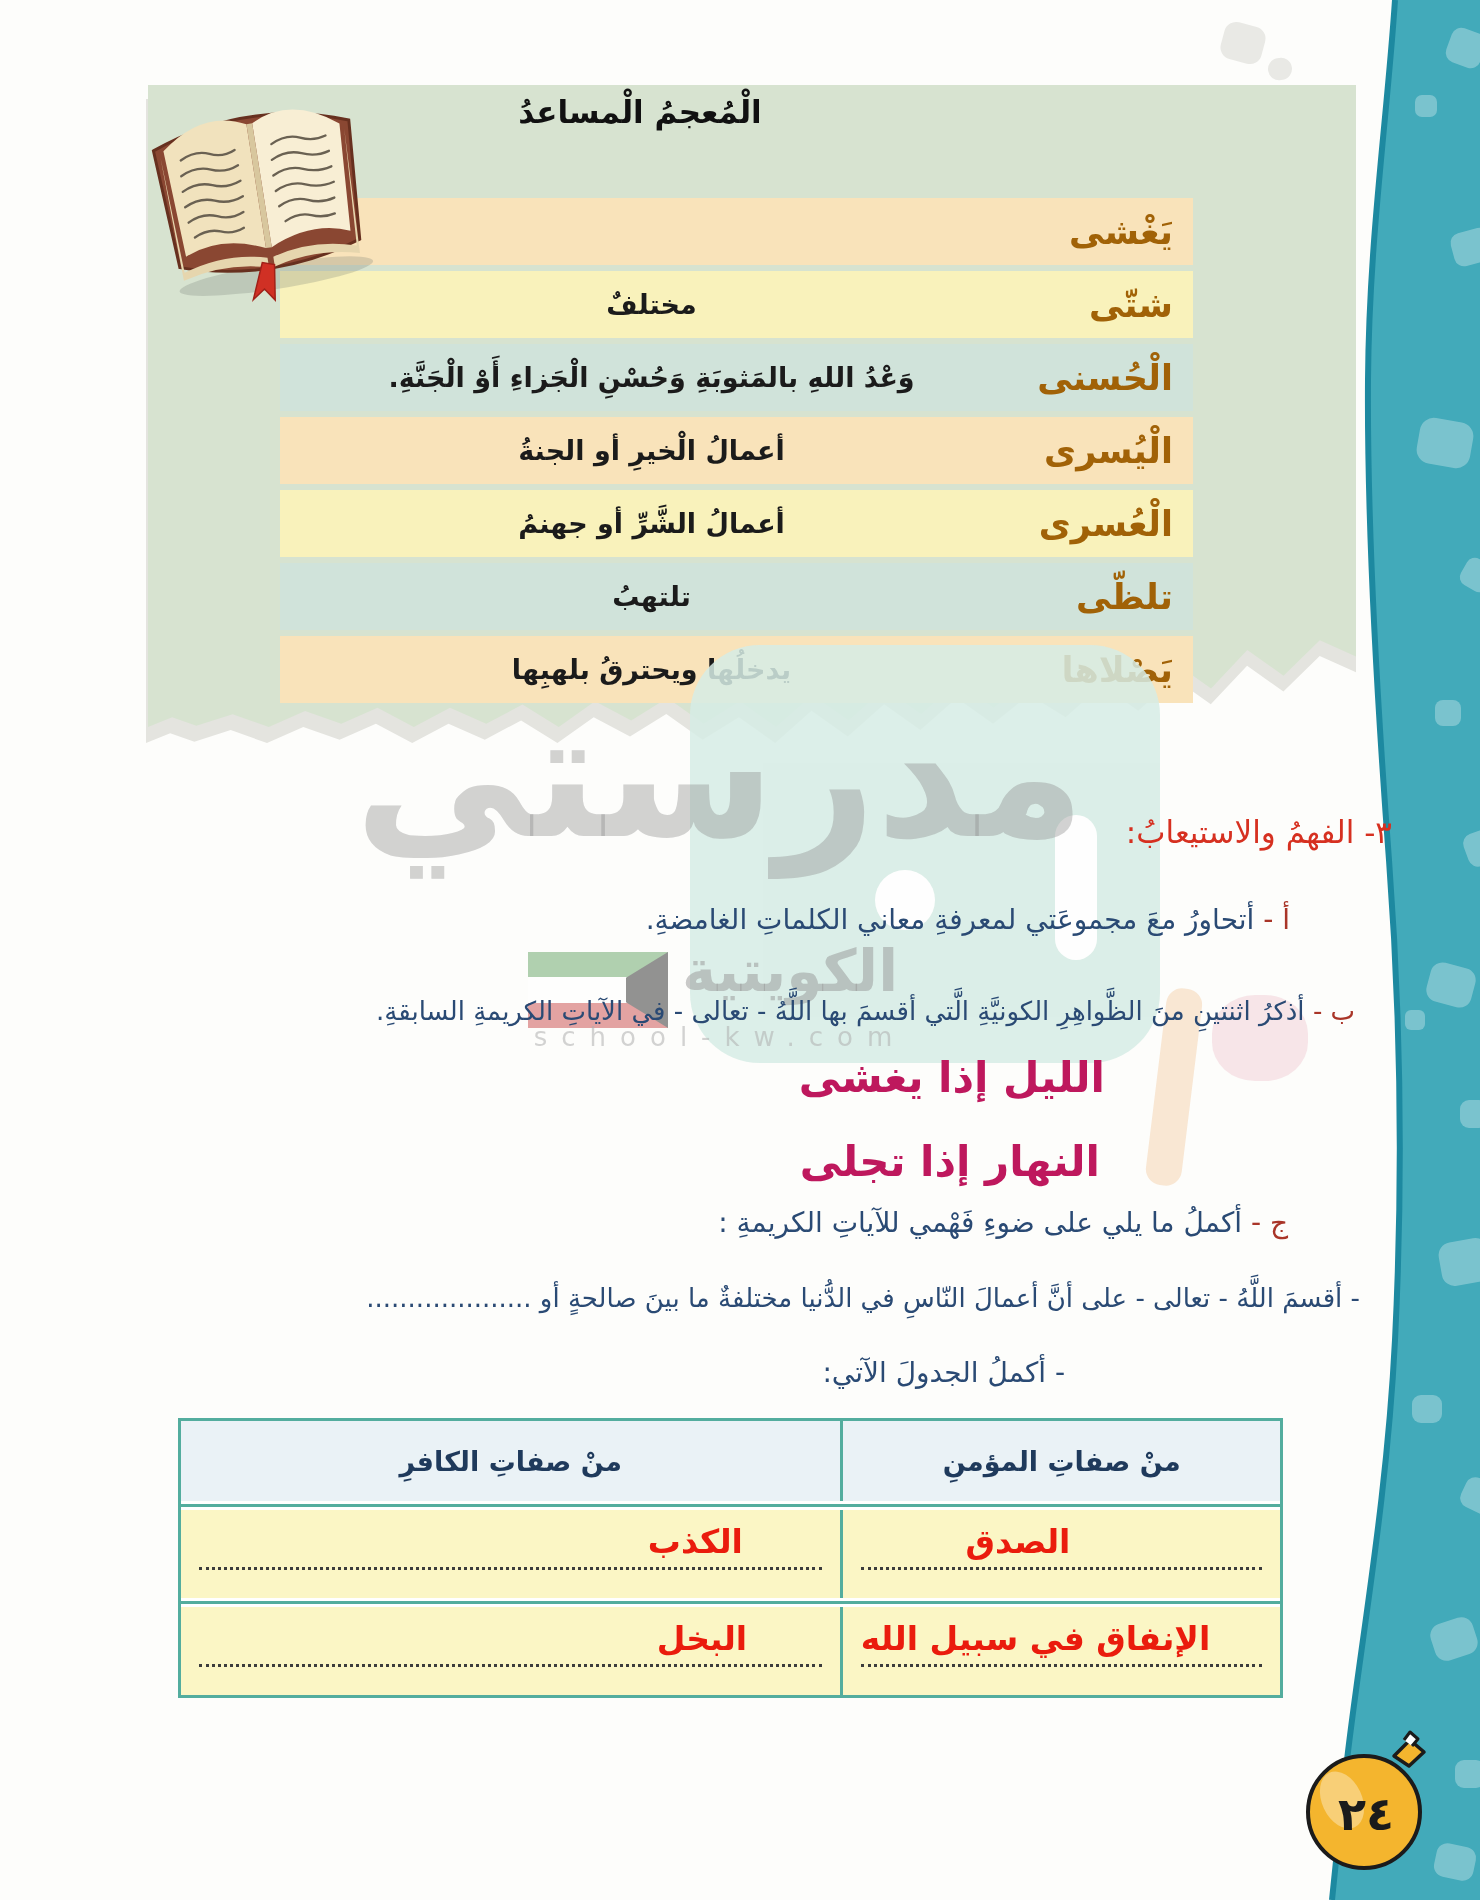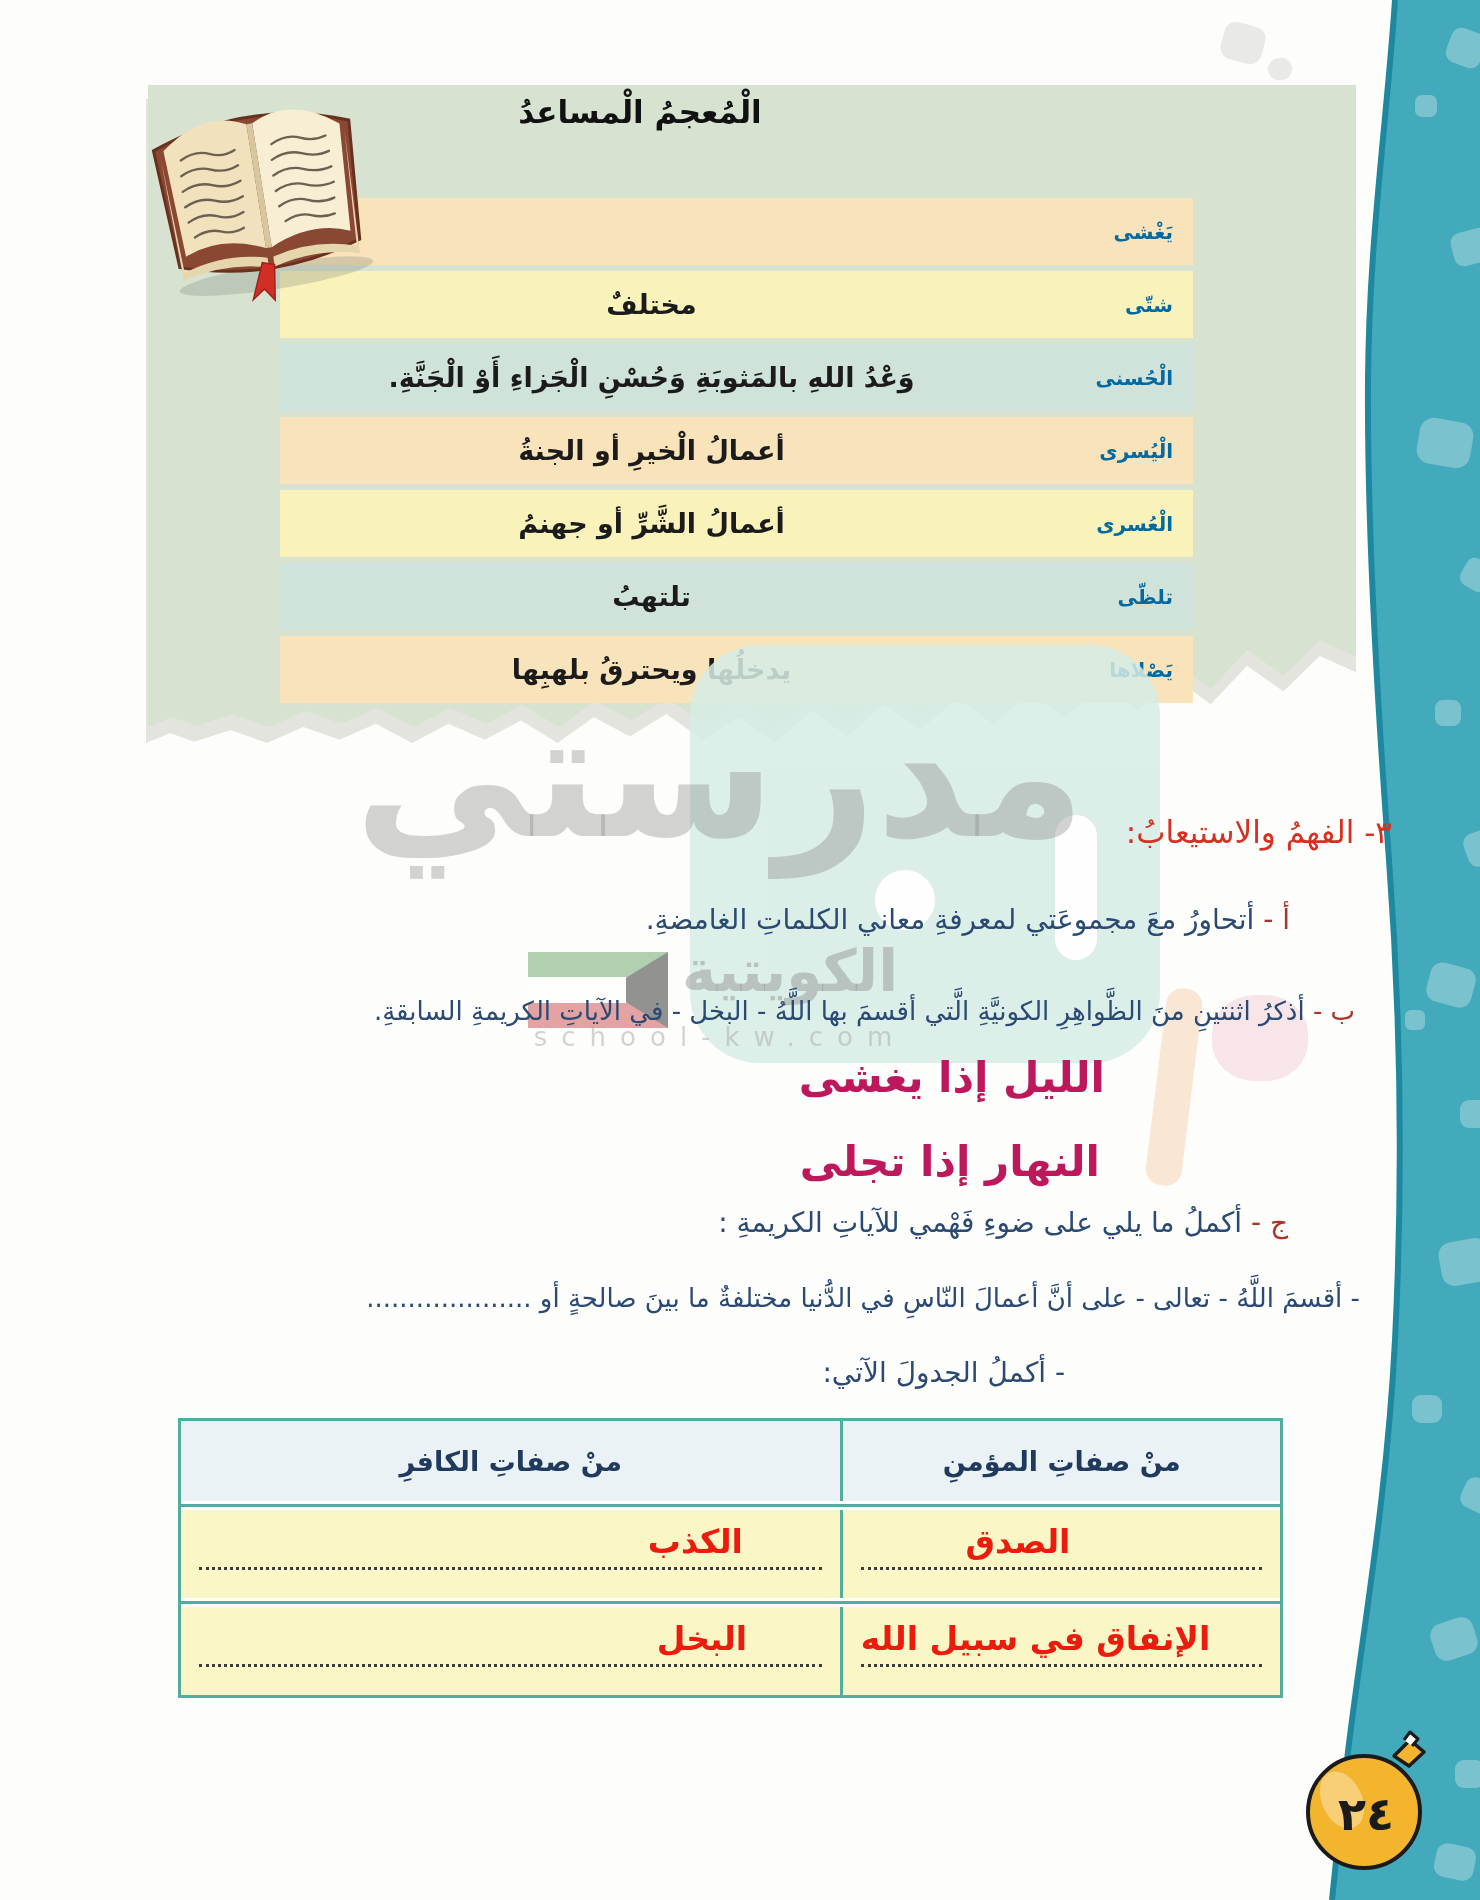--- a/index.html
+++ b/index.html
@@ -26,21 +26,21 @@
   #dict-panel{left:148px;top:85px;width:1208px;height:642px;background:#d7e3d0;z-index:3;}
 
   #dict-title{left:420px;top:94px;width:440px;text-align:center;z-index:4;
     font-size:31px;font-weight:bold;color:#111;direction:rtl;}
 
   #dict-rows{left:280px;top:198px;width:913px;z-index:4;}
   .dict-row{height:67px;margin-bottom:6px;display:flex;direction:rtl;align-items:center;padding:0 20px;box-sizing:border-box;}
   .row-peach{background:#f9e3ba;}
   .row-yellow{background:#f9f2bb;}
   .row-teal{background:#d0e3da;}
-  .dict-word{width:170px;font-size:20px;font-weight:bold;color:#0369a1;}
+  .dict-word{width:170px;font-size:35px;font-weight:bold;color:#a16207;}
   .dict-meaning{flex:1;text-align:center;font-size:27px;font-weight:bold;color:#1b1b1b;}
 
   #book{left:136px;top:74px;z-index:5;}
 
   
   .wm{z-index:5;pointer-events:none;}
   #wm-logo{left:690px;top:645px;width:470px;height:418px;background:#d6ece5;border-radius:70px;opacity:.85;}
   #wm-logo .eye{position:absolute;left:185px;top:225px;width:60px;height:60px;border-radius:50%;background:#fff;}
   #wm-logo .bar{position:absolute;left:365px;top:170px;width:42px;height:145px;border-radius:22px;background:#fff;}
   #wm-pencil{left:1156px;top:988px;width:36px;height:198px;background:#f7ddc2;border-radius:16px;opacity:.7;transform:rotate(7deg);}
@@ -201,21 +201,21 @@
 
 <div id="c-heading" class="abs txt">٣- الفهمُ والاستيعابُ:</div>
 
 <div id="item-a" class="abs txt">
   <span class="item-label">أ -</span>
   <span>أتحاورُ معَ مجموعَتي لمعرفةِ معاني الكلماتِ الغامضةِ.</span>
 </div>
 
 <div id="item-b" class="abs txt">
   <span class="item-label">ب -</span>
-  <span>أذكرُ اثنتينِ منَ الظَّواهِرِ الكونيَّةِ الَّتي أقسمَ بها اللَّهُ - البخل - في الآياتِ الكريمةِ السابقةِ.</span>
+  <span>أذكرُ اثنتينِ منَ الظَّواهِرِ الكونيَّةِ الَّتي أقسمَ بها اللَّهُ - تعالى - في الآياتِ الكريمةِ السابقةِ.</span>
 </div>
 
 <div id="dotline-1"></div>
 <div id="answer-1" class="red-answer">الليل إذا يغشى</div>
 
 <div id="dotline-2"></div>
 <div id="answer-2" class="red-answer">النهار إذا تجلى</div>
 
 <div id="item-c" class="abs txt">
   <span class="item-label">ج -</span>

